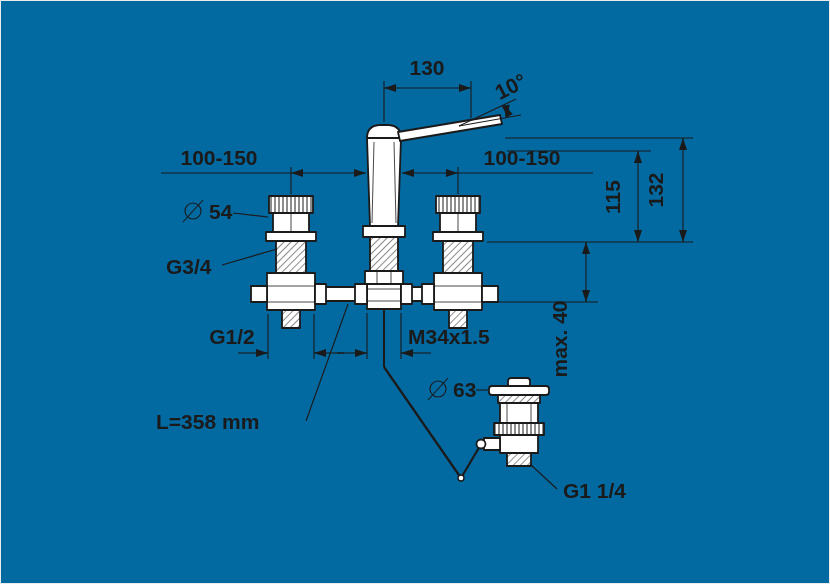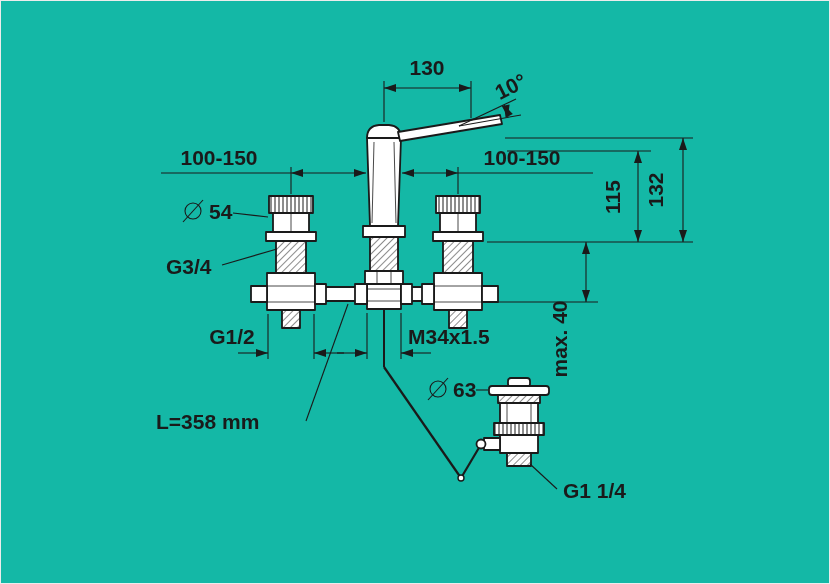--- a/index.html
+++ b/index.html
@@ -1,17 +1,17 @@
 <!DOCTYPE html>
 <html><head>
 <meta charset="utf-8">
 <style>
   html,body{margin:0;padding:0;background:#ffffff;}
   .stage{
-    width:830px;height:584px;position:relative;background:#14b8a6;
+    width:830px;height:584px;position:relative;background:#0369a1;
     border:1px solid #ececec;box-sizing:border-box;
     font-family:"Liberation Sans", sans-serif;
   }
   svg{display:block;}
   .t{
     font-family:"Liberation Sans", sans-serif;
     font-weight:bold;
     font-size:21px;
     fill:#1a1a1a;
     stroke:none;

